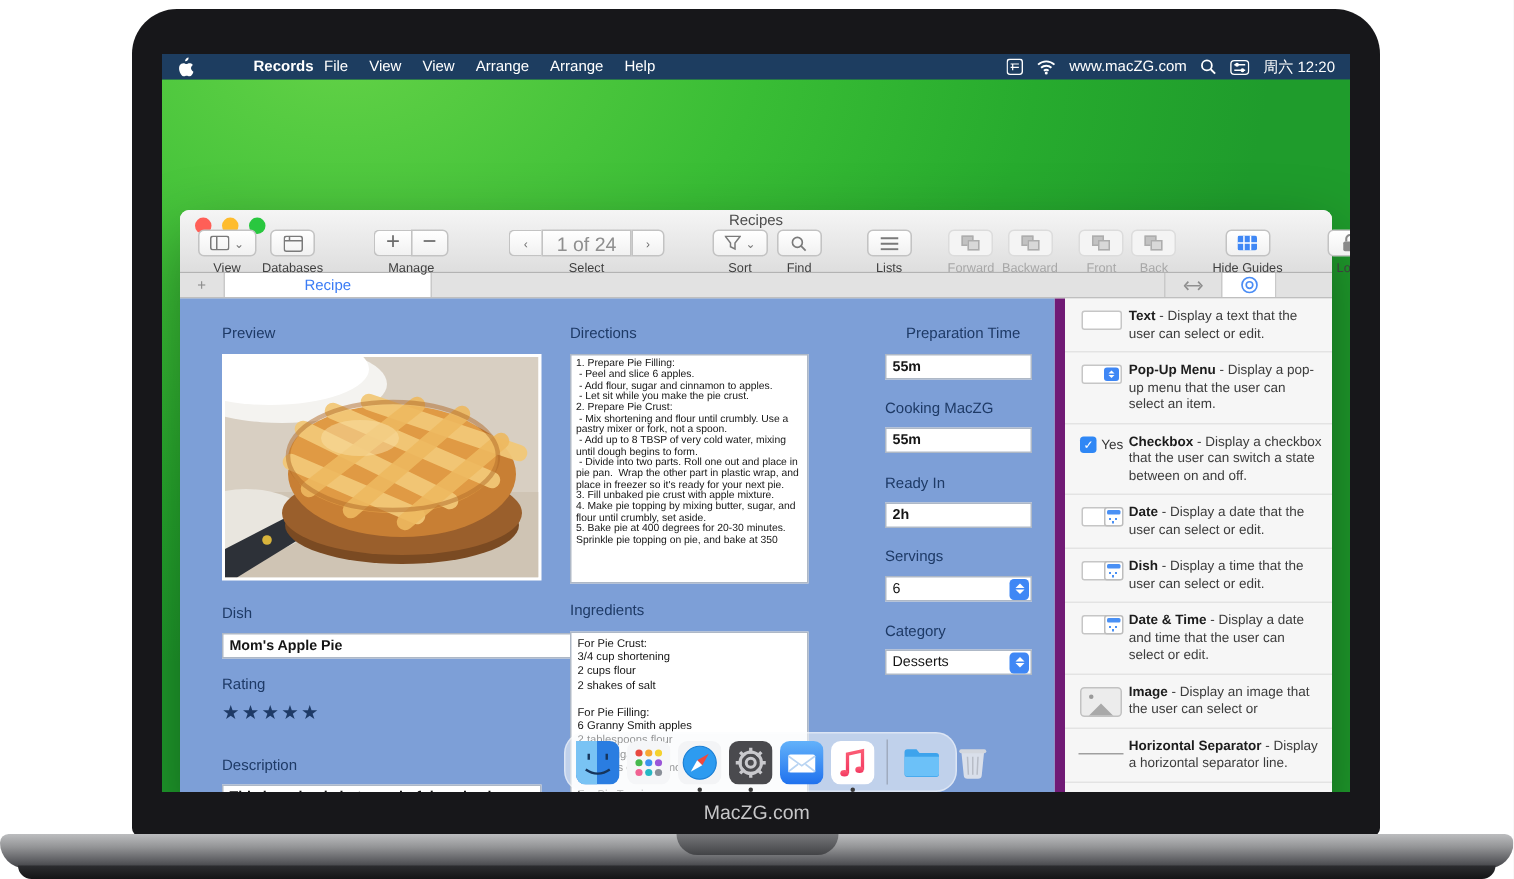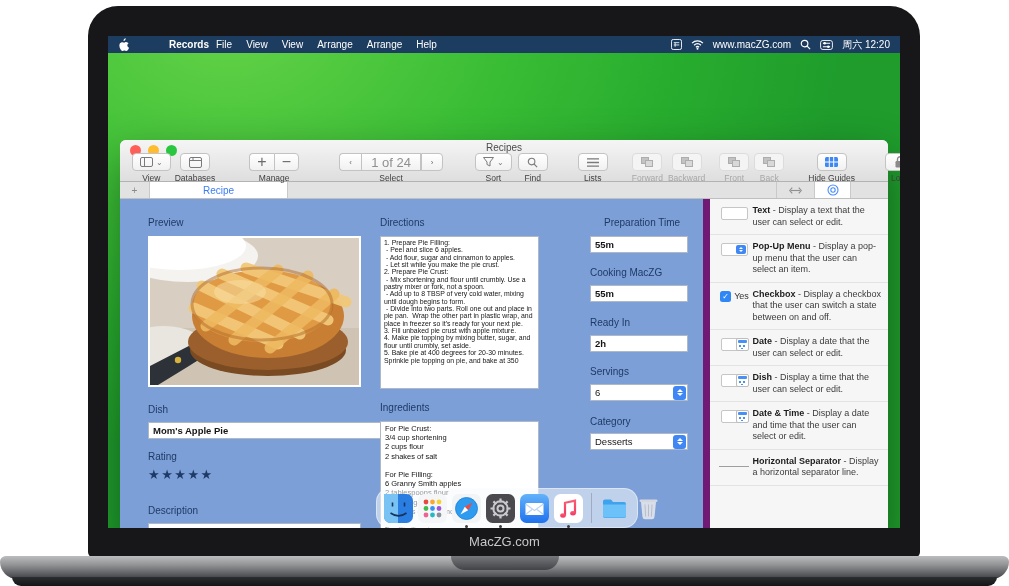--- a/index.html
+++ b/index.html
@@ -491,20 +491,26 @@
 
             <div class="insp-item">
               <div class="insp-iconcol">
                 <span class="insp-icon ic-box">
                   <span class="ic-cal"></span>
                 </span>
               </div>
               <div class="insp-text"><span class="insp-name">Date &amp; Time</span><span class="insp-desc"> - Display a date and time that the user can select or edit.</span></div>
             </div>
 
+            <div class="insp-item">
+              <div class="insp-iconcol">
+                <span class="insp-icon ic-img"></span>
+              </div>
+              <div class="insp-text"><span class="insp-name">Image</span><span class="insp-desc"> - Display an image that the user can select or</span></div>
+            </div>
 
             <div class="insp-item">
               <div class="insp-iconcol">
                 <span class="insp-icon ic-hline"></span>
               </div>
               <div class="insp-text"><span class="insp-name">Horizontal Separator</span><span class="insp-desc"> - Display a horizontal separator line.</span></div>
             </div>
 
           </div>
       </div>

